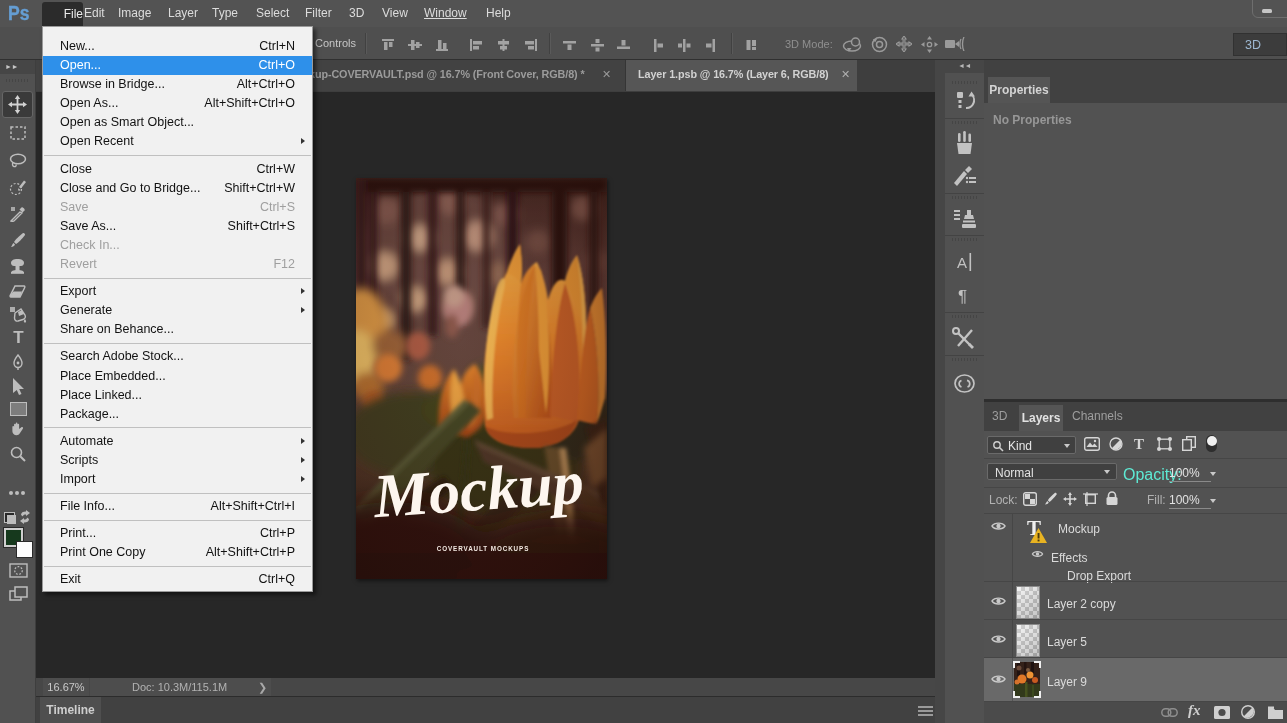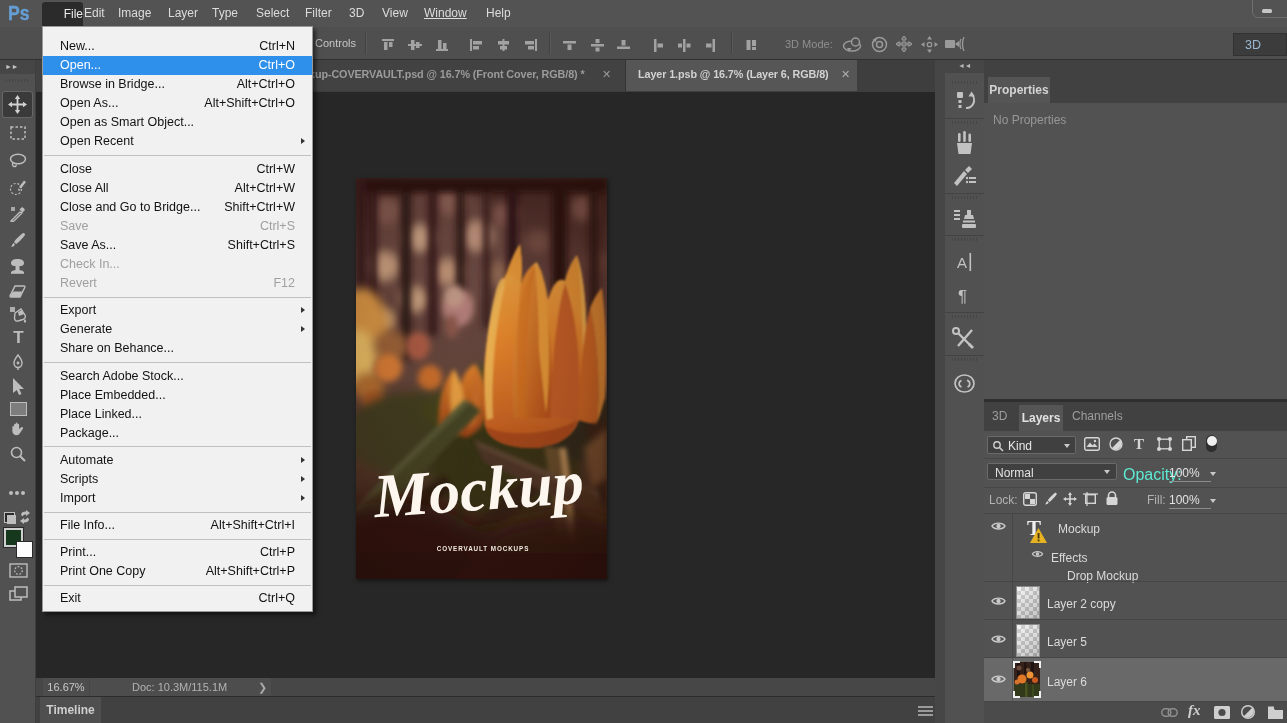--- a/index.html
+++ b/index.html
@@ -562,21 +562,21 @@
         </g>
       </svg></div>
   </div>
   <div class="abs" id="panelcol">
 
     <div class="abs" style="left:0;top:0;width:303px;height:43px;background:#414141;"></div>
     <div class="abs" style="left:4px;top:17px;width:62px;height:26px;background:#555555;
          font-size:12px;font-weight:bold;color:#d4d4d4;text-align:center;line-height:26px;">Properties</div>
 
     <div class="abs" style="left:0;top:43px;width:303px;height:296px;background:#525252;">
-      <div class="abs" style="left:9px;top:10px;font-size:12px;font-weight:normal;color:#979797;">No Properties</div>
+      <div class="abs" style="left:9px;top:10px;font-size:12px;font-weight:bold;color:#979797;">No Properties</div>
     </div>
     <div class="abs" style="left:0;top:339px;width:303px;height:3px;background:#2e2e2e;"></div>
 
     <div class="abs" style="left:0;top:342px;width:303px;height:29px;background:#414141;">
       <div class="abs" style="left:8px;top:0;width:26px;font-size:12px;color:#9e9e9e;line-height:29px;">3D</div>
       <div class="abs" style="left:35px;top:3px;width:44px;height:26px;background:#555555;
            font-size:12px;font-weight:bold;color:#e2e2e2;text-align:center;line-height:26px;">Layers</div>
       <div class="abs" style="left:88px;top:0;font-size:12px;color:#9e9e9e;line-height:29px;">Channels</div>
     </div>
 
@@ -663,21 +663,21 @@
         <path d="M8.5,0 L17,15 L0,15 Z" fill="#e8b322"></path>
         <rect x="7.6" y="5" width="1.9" height="5.5" fill="#4a3a10"></rect>
         <rect x="7.6" y="11.5" width="1.9" height="1.9" fill="#4a3a10"></rect>
       </svg>
       <div class="abs lname" style="left:74px;top:91px;">Mockup</div>
       <svg class="abs" style="left:47px;top:119px;" width="13" height="8" viewBox="0 0 15 10">
         <path d="M1,5 C3.5,1.1 11.5,1.1 14,5 C11.5,8.9 3.5,8.9 1,5 Z" fill="none" stroke="#c9c9c9" stroke-width="1.4"></path>
         <circle cx="7.5" cy="5" r="2.2" fill="#c9c9c9"></circle>
       </svg>
       <div class="abs lname" style="left:67px;top:120px;">Effects</div>
-      <div class="abs lname" style="left:83px;top:138px;">Drop Mockup</div>
+      <div class="abs lname" style="left:83px;top:138px;">Drop Export</div>
       <div class="abs rowline" style="top:150px;"></div>
 
       <svg class="abs" style="left:7px;top:165px;" width="15" height="10" viewBox="0 0 15 10">
         <path d="M1,5 C3.5,1.1 11.5,1.1 14,5 C11.5,8.9 3.5,8.9 1,5 Z" fill="none" stroke="#c9c9c9" stroke-width="1.4"></path>
         <circle cx="7.5" cy="5" r="2.2" fill="#c9c9c9"></circle>
       </svg>
       <div class="abs checker" style="left:32px;top:155px;"></div>
       <div class="abs lname" style="left:63px;top:166px;">Layer 2 copy</div>
       <div class="abs rowline" style="top:188px;"></div>
 
@@ -709,21 +709,21 @@
           <circle cx="21" cy="18" r="3" fill="#c85a20"></circle>
           <circle cx="3" cy="20" r="2.5" fill="#d4722c"></circle>
           <rect x="11" y="20" width="2.5" height="15" fill="#46521f"></rect>
           <rect x="18" y="23" width="2" height="12" fill="#3c4a1e"></rect>
         </svg>
         <div class="abs selbr" style="left:-1px;top:-1px;border-width:2px 0 0 2px;"></div>
         <div class="abs selbr" style="right:-1px;top:-1px;border-width:2px 2px 0 0;"></div>
         <div class="abs selbr" style="left:-1px;bottom:-1px;border-width:0 0 2px 2px;"></div>
         <div class="abs selbr" style="right:-1px;bottom:-1px;border-width:0 2px 2px 0;"></div>
       </div>
-      <div class="abs lname" style="left:63px;top:244px;">Layer 6</div>
+      <div class="abs lname" style="left:63px;top:244px;">Layer 9</div>
       <div class="abs rowline" style="top:270px;"></div>
 
       <div class="abs" style="left:0;top:271px;width:303px;height:21px;background:#4b4b4b;">
         <svg class="abs" style="left:177px;top:6px;" width="17" height="9" viewBox="0 0 17 9">
           <rect x="0.8" y="0.8" width="9" height="7.4" rx="3.7" fill="none" stroke="#8e8e8e" stroke-width="1.5"></rect>
           <rect x="7.2" y="0.8" width="9" height="7.4" rx="3.7" fill="none" stroke="#8e8e8e" stroke-width="1.5"></rect>
         </svg>
         <div class="abs" style="left:204px;top:0px;font-family:'Liberation Serif',serif;font-style:italic;font-weight:bold;font-size:15px;color:#cfcfcf;">fx</div>
         <svg class="abs" style="left:230px;top:4px;" width="16" height="13" viewBox="0 0 16 13">
           <rect width="16" height="13" rx="1.5" fill="#cfcfcf"></rect>
@@ -764,24 +764,20 @@
     <div class="mrow">
       <span class="lab">Open Recent</span>
       <span class="arr"></span>
     </div>
     <div class="msep"></div>
     <div class="mrow">
       <span class="lab">Close</span>
       <span class="sc">Ctrl+W</span>
     </div>
     <div class="mrow">
-      <span class="lab">Close All</span>
-      <span class="sc">Alt+Ctrl+W</span>
-    </div>
-    <div class="mrow">
       <span class="lab">Close and Go to Bridge...</span>
       <span class="sc">Shift+Ctrl+W</span>
     </div>
     <div class="mrow dis">
       <span class="lab">Save</span>
       <span class="sc">Ctrl+S</span>
     </div>
     <div class="mrow">
       <span class="lab">Save As...</span>
       <span class="sc">Shift+Ctrl+S</span>

